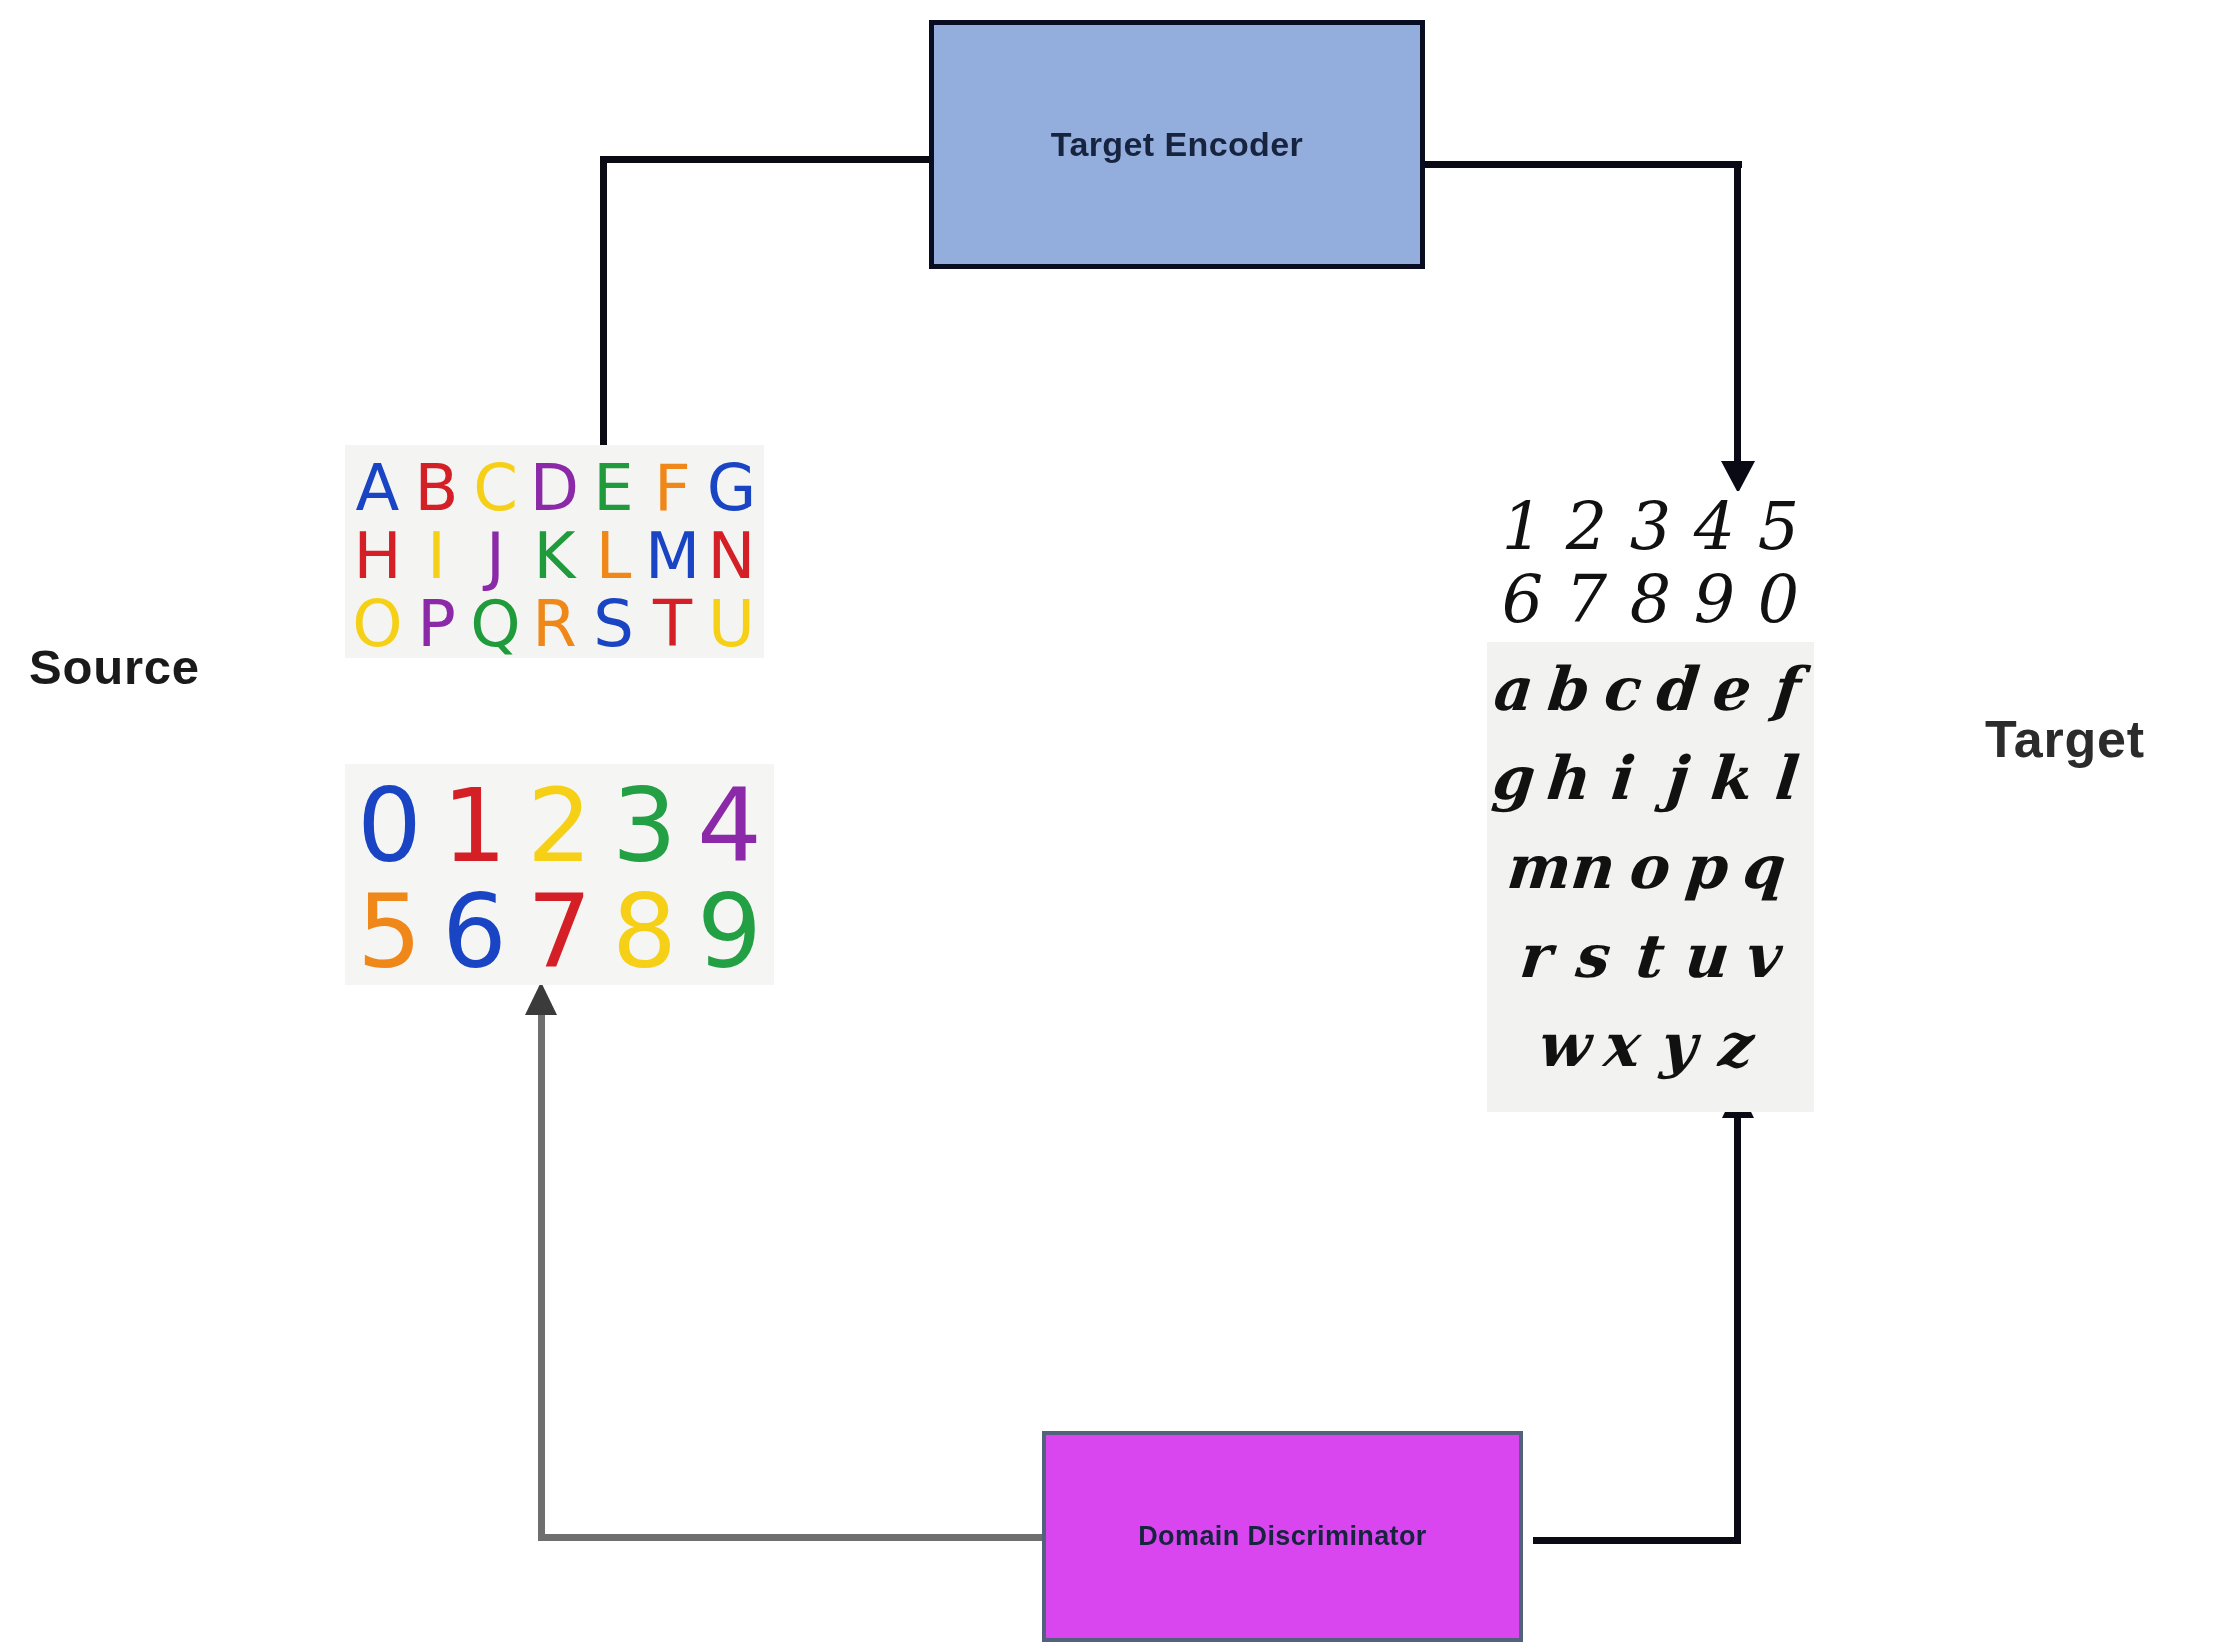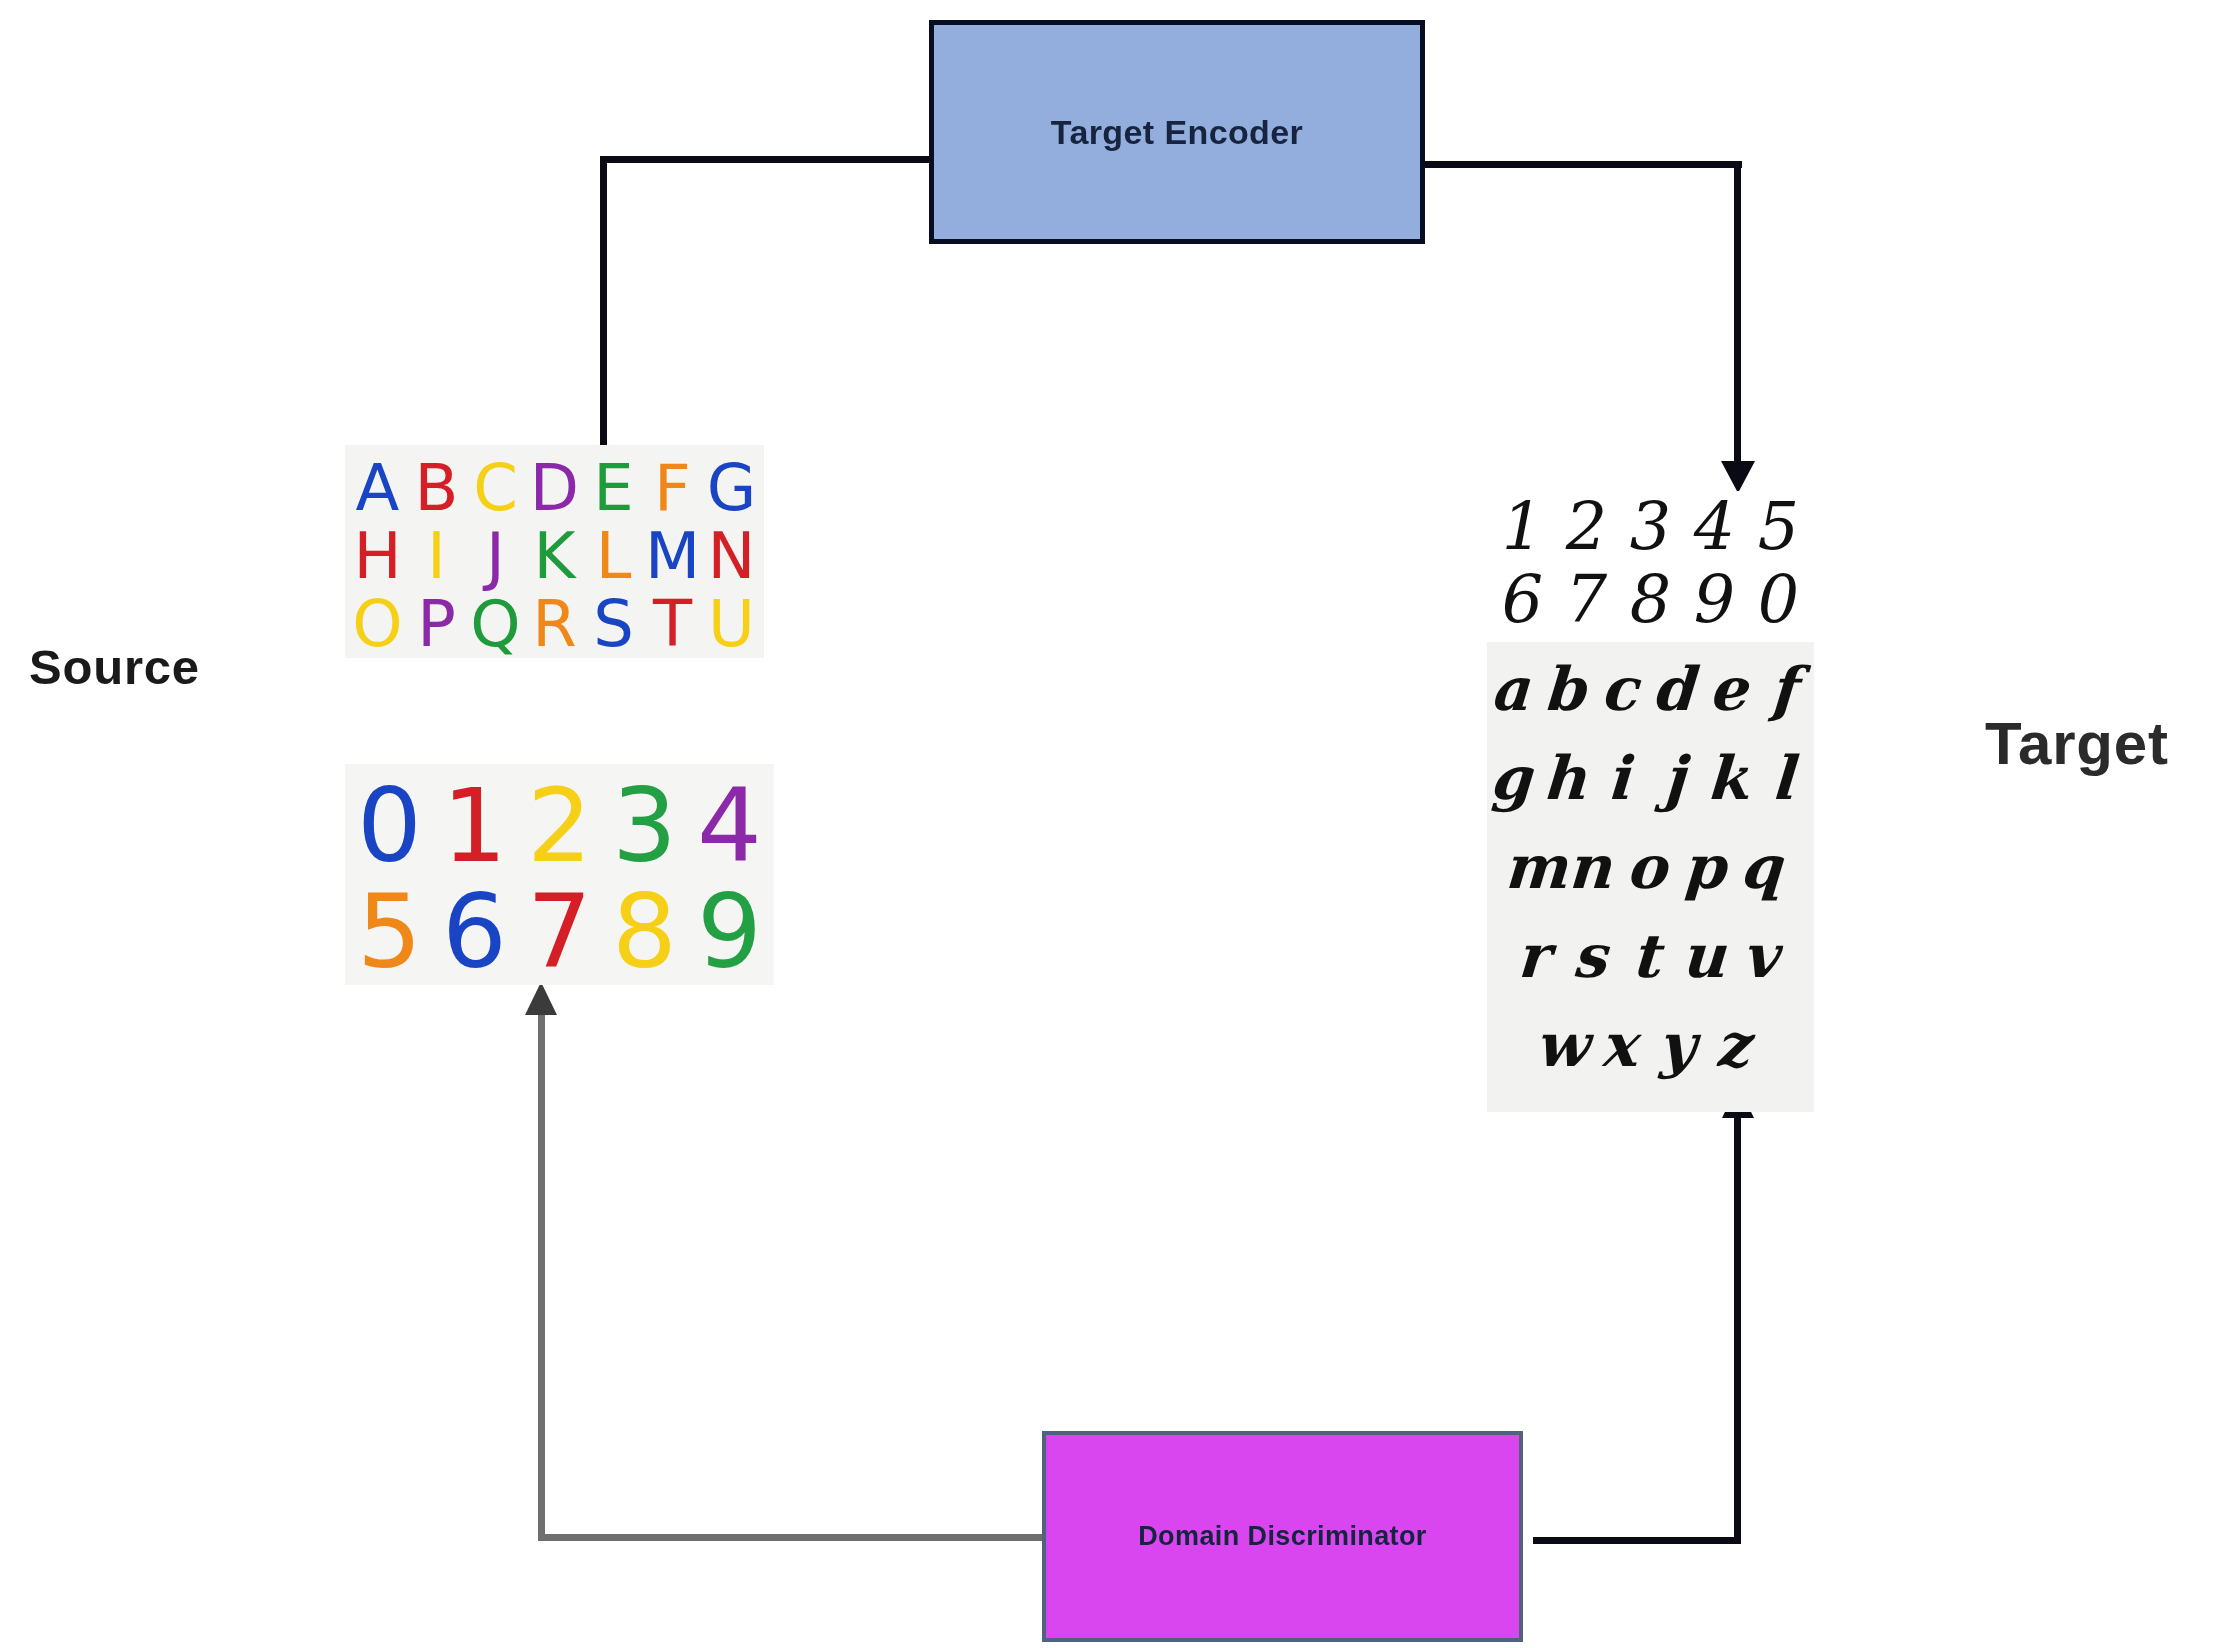--- a/index.html
+++ b/index.html
@@ -27,21 +27,21 @@
     justify-content: center;
     color: #17243f;
     font-weight: bold;
     letter-spacing: 0.4px;
     text-align: center;
   }
   #target-encoder-box {
     left: 929px;
     top: 20px;
     width: 496px;
-    height: 224px;
+    height: 249px;
     background: #93aedd;
     border: 5.6px solid #080d22;
     font-size: 34px;
   }
   #domain-discriminator-box {
     left: 1042px;
     top: 1431px;
     width: 481px;
     height: 211px;
     background: #d946ef;
@@ -59,21 +59,21 @@
   #source-label {
     left: 19px;
     top: 639px;
     font-size: 49px;
     letter-spacing: 0.8px;
     margin-left: 10px;
   }
   #target-label {
     left: 1985px;
     top: 709px;
-    font-size: 60px;
+    font-size: 52px;
     color: #2b2b2b;
     letter-spacing: 0.8px;
   }
 
   
   .conn {
     position: absolute;
     background: #0a0a14;
   }
   .conn-gray { background: #6f6f6f; }

